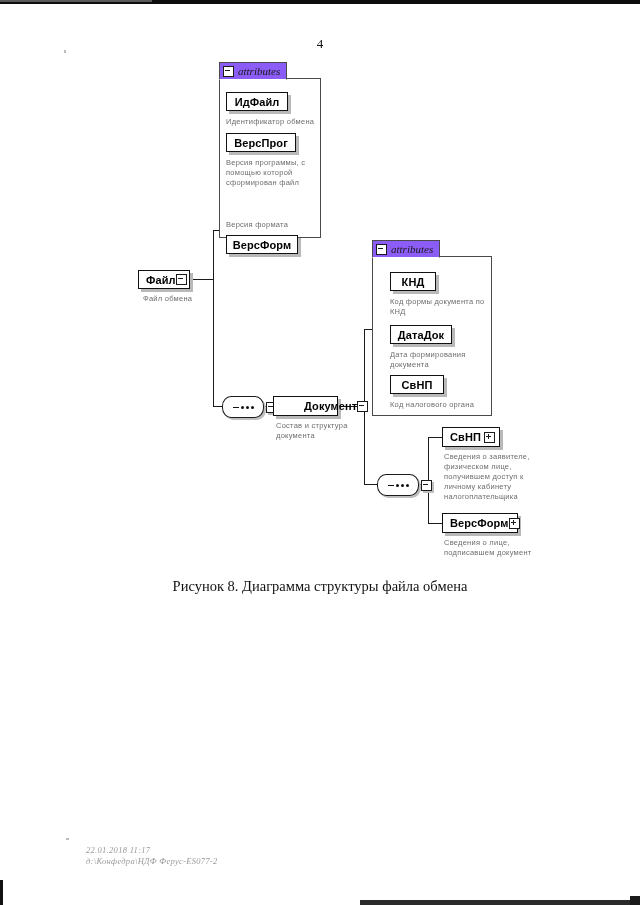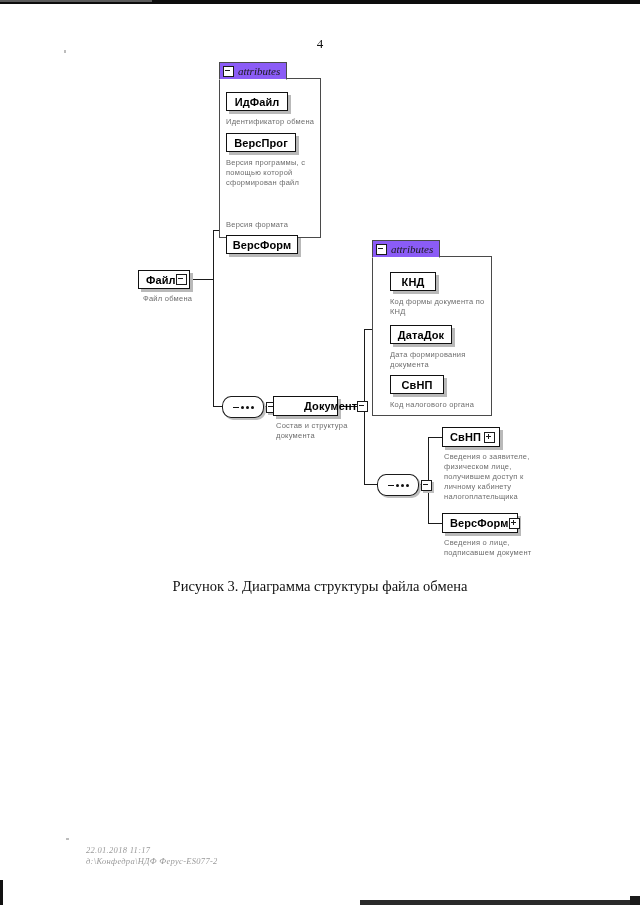--- a/index.html
+++ b/index.html
@@ -360,17 +360,17 @@
 
     <div class="node" style="left:442px; top:513px; width:76px; height:20px;">
       <span class="node-label">ВерсФорм</span>
       <span class="expander plus"></span>
     </div>
     <div class="annot" style="left:444px; top:538px; width:104px;">Сведения о лице,
 подписавшем документ</div>
 
   </div>
 
-  <div class="caption">Рисунок 3. Диаграмма структуры файла обмена</div>
+  <div class="caption">Рисунок 8. Диаграмма структуры файла обмена</div>
 
   <div class="footer"><span>22.01.2018 11:17</span><br><span>д:\Конфедра\НДФ Ферус-ES077-2</span></div>
 
 </div>
 
 </body></html>

